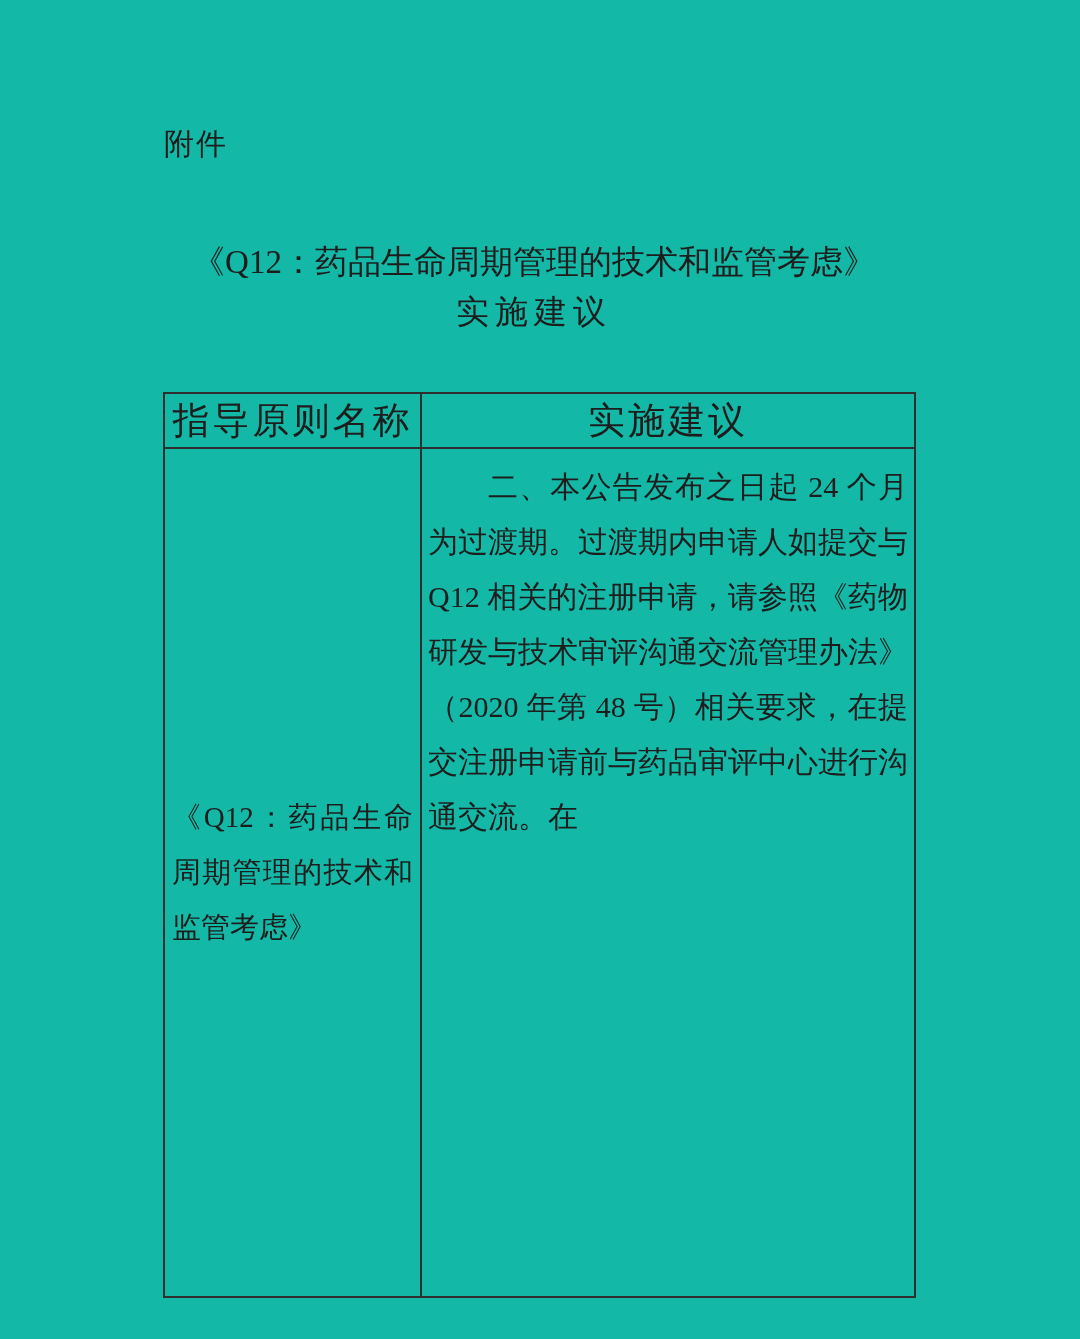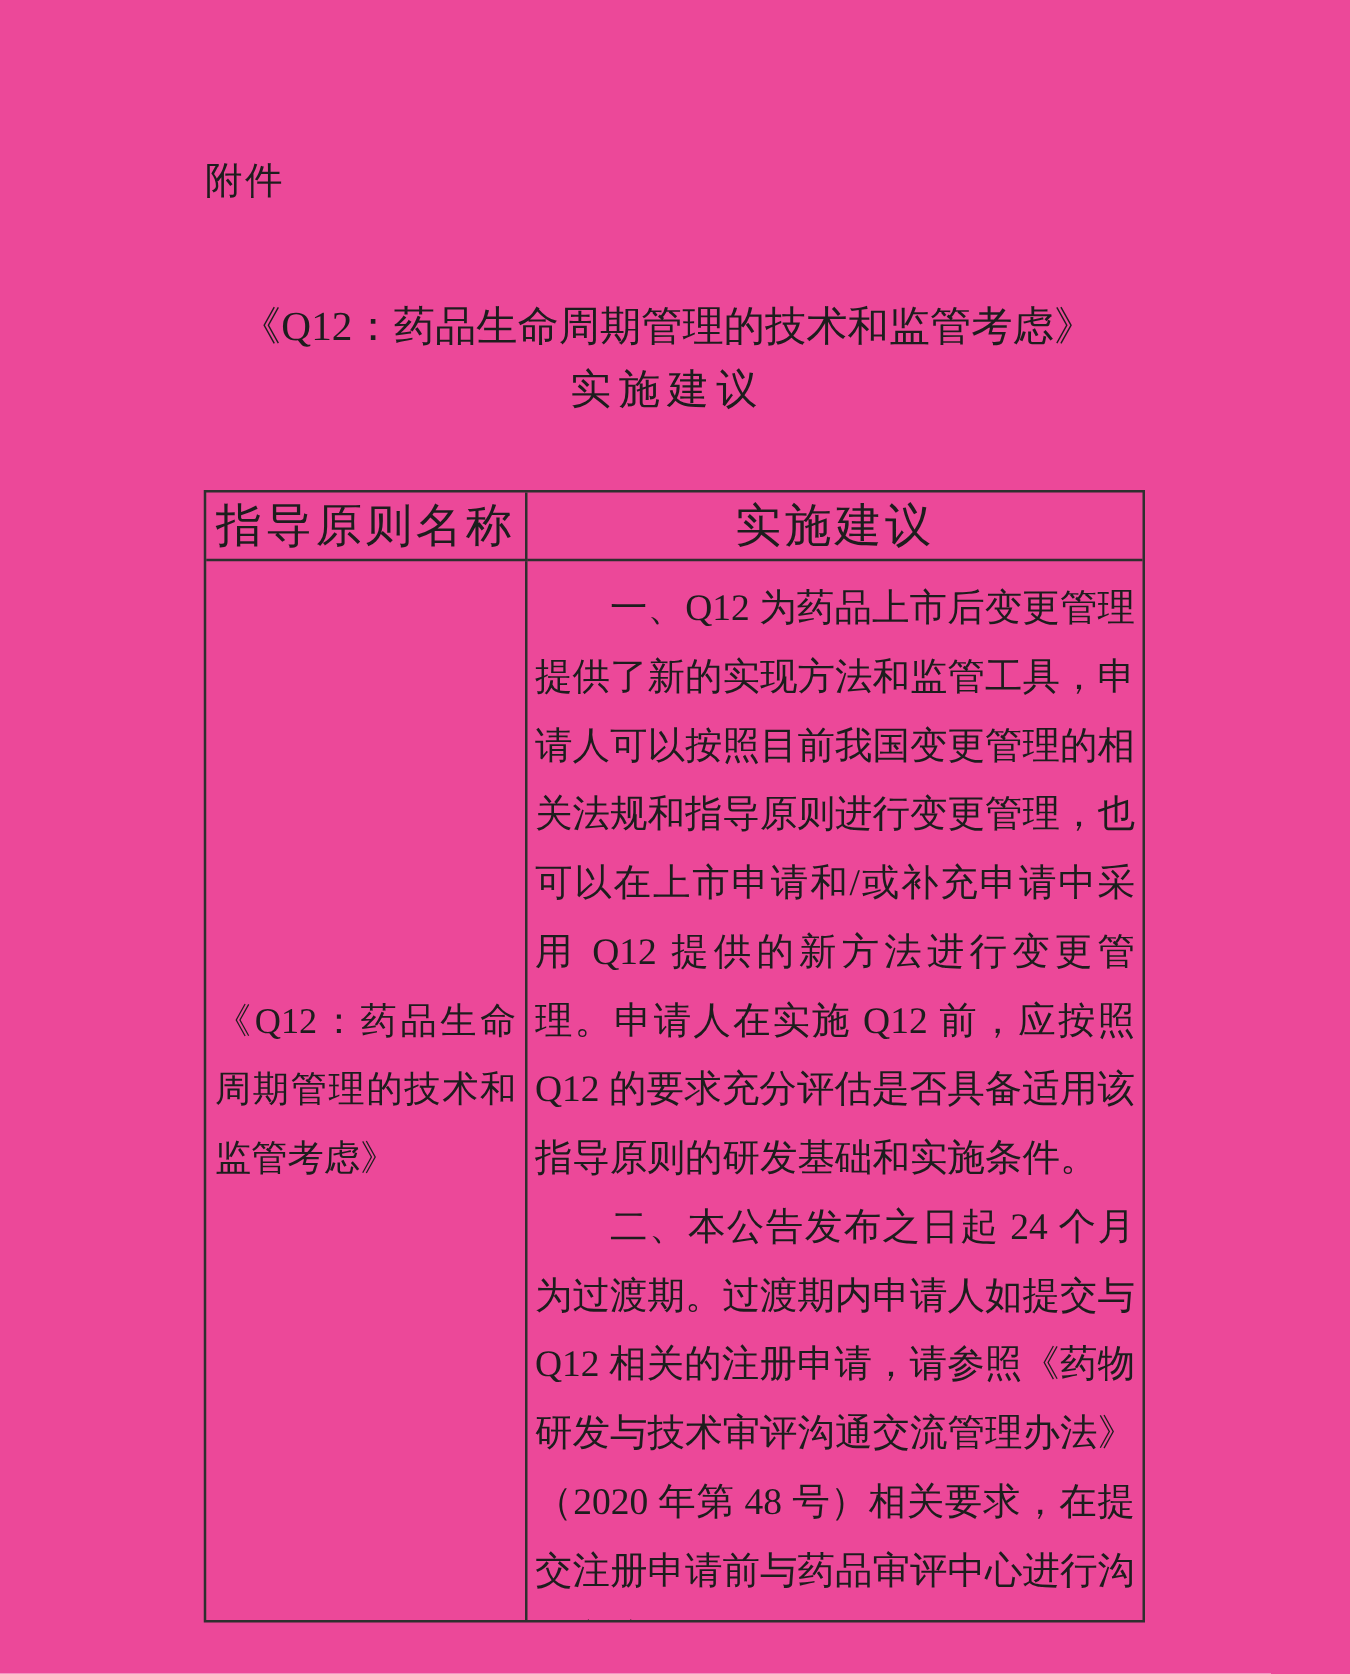--- a/index.html
+++ b/index.html
@@ -4,21 +4,21 @@
 <style>
   html, body {
     margin: 0;
     padding: 0;
     background: #ffffff;
   }
   #page {
     position: relative;
     width: 1080px;
     height: 1339px;
-    background: #ec4899;
+    background: #14b8a6;
     font-family: "Liberation Serif", "DejaVu Serif", serif;
     color: #1d1d1d;
     overflow: hidden;
   }
   .attachment {
     position: absolute;
     left: 164px;
     top: 124px;
     font-size: 30px;
     letter-spacing: 2px;
@@ -108,19 +108,18 @@
 
     <div class="cell hdr col-divider">指导原则名称</div>
 
     <div class="cell hdr">实施建议</div>
 
     <div class="cell col-divider name-cell">
       <div class="guideline">《Q12：药品生命周期管理的技术和监管考虑》</div>
     </div>
 
     <div class="cell rec-cell">
-      <p>一、Q12 为药品上市后变更管理提供了新的实现方法和监管工具，申请人可以按照目前我国变更管理的相关法规和指导原则进行变更管理，也可以在上市申请和/或补充申请中采用 Q12 提供的新方法进行变更管理。申请人在实施 Q12 前，应按照 Q12 的要求充分评估是否具备适用该指导原则的研发基础和实施条件。</p>
       <p>二、本公告发布之日起 24 个月为过渡期。过渡期内申请人如提交与 Q12 相关的注册申请，请参照《药物研发与技术审评沟通交流管理办法》（2020 年第 48 号）相关要求，在提交注册申请前与药品审评中心进行沟通交流。在</p>
     </div>
 
   </div>
 
 </div>
 
 </body></html>

